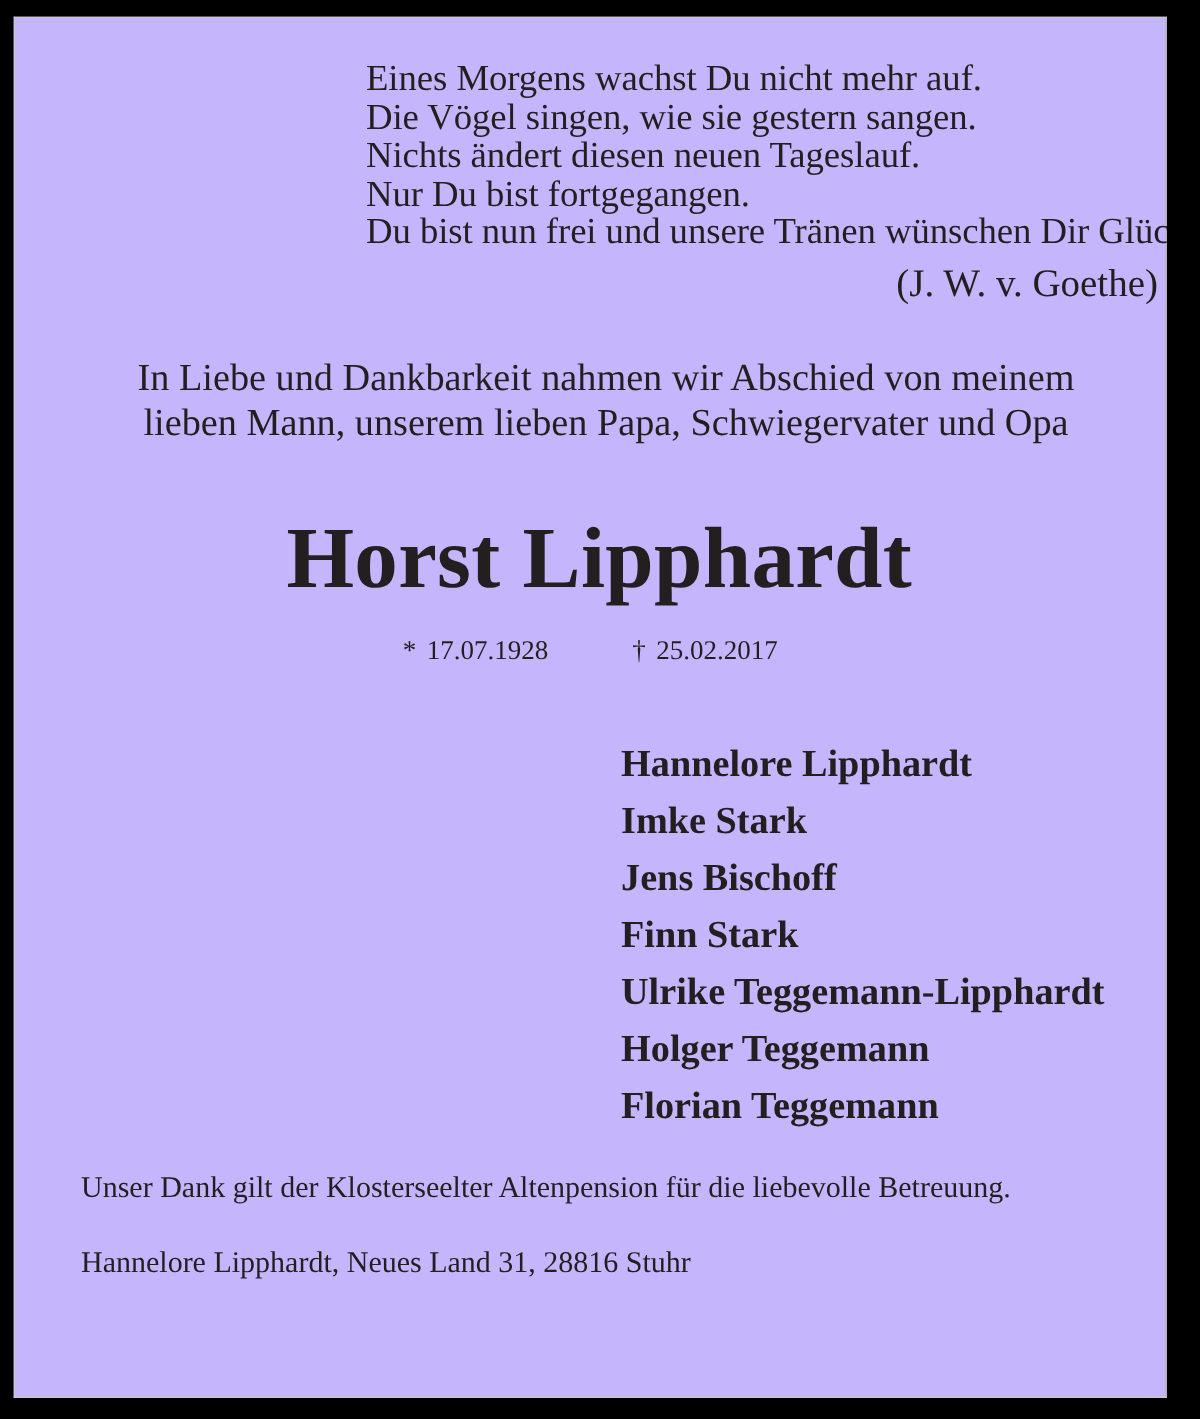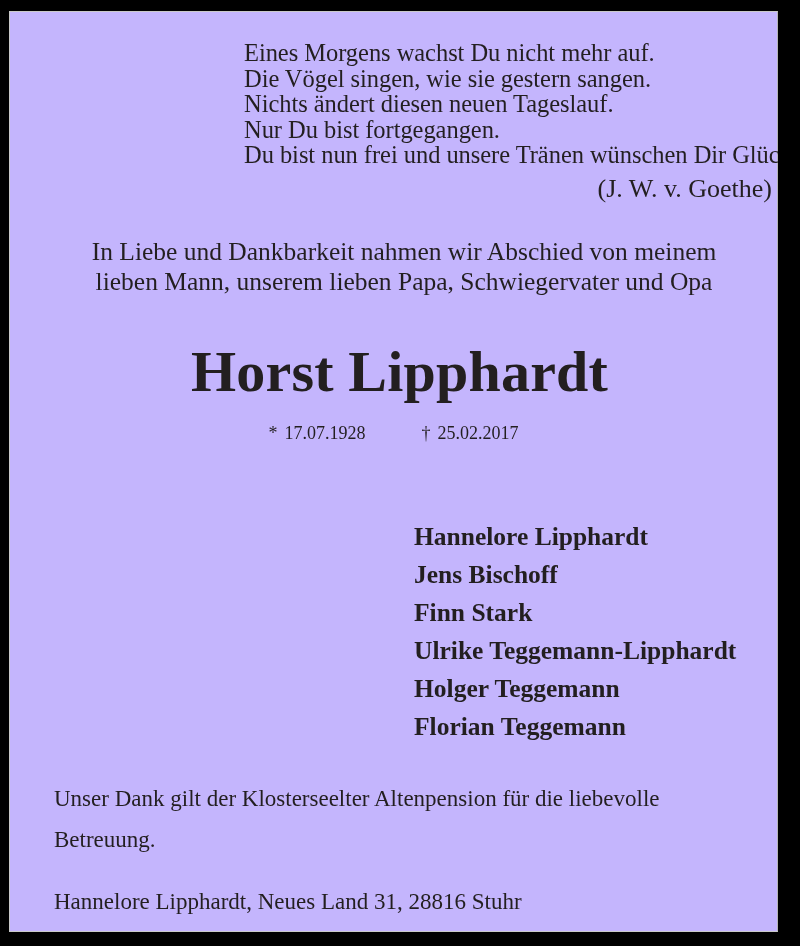--- a/index.html
+++ b/index.html
@@ -93,40 +93,40 @@
     line-height: 32px;
     white-space: nowrap;
   }
   .dates .date-birth { margin-right: 56px; }
   .dates .sym { margin-right: 7px; }
 
   
   .survivors {
     position: absolute;
     left: 404px;
-    top: 506px;
+    top: 478px;
     text-align: left;
   }
   .survivor {
     font-size: 25.5px;
     line-height: 38px;
     font-weight: bold;
     white-space: nowrap;
   }
 
   
   .closing {
     position: absolute;
     left: 44px;
     top: 766px;
     width: 712px;
   }
   .closing-para {
-    font-size: 23px;
-    line-height: 41px;
+    font-size: 20px;
+    line-height: 29px;
     margin-bottom: 21px;
   }
   .closing-para:last-child { margin-bottom: 0; }
 </style>
 </head>
 <body>
 
 <div class="notice">
   <div class="inner">
 
@@ -145,20 +145,21 @@
     </div>
 
     <div class="deceased-name">Horst Lipphardt</div>
 
     <div class="dates">
       <span class="date-birth"><span class="sym">*</span><span>17.07.1928</span></span><span class="date-death"><span class="sym">†</span><span>25.02.2017</span></span>
     </div>
 
     <div class="survivors">
       <div class="survivor">Hannelore Lipphardt</div>
+      <div class="survivor">Imke Stark</div>
       <div class="survivor">Jens Bischoff</div>
       <div class="survivor">Finn Stark</div>
       <div class="survivor">Ulrike Teggemann-Lipphardt</div>
       <div class="survivor">Holger Teggemann</div>
       <div class="survivor">Florian Teggemann</div>
     </div>
 
     <div class="closing">
       <div class="closing-para">Unser Dank gilt der Klosterseelter Altenpension für die liebevolle Betreuung.</div>
       <div class="closing-para">Hannelore Lipphardt, Neues Land 31, 28816 Stuhr</div>

